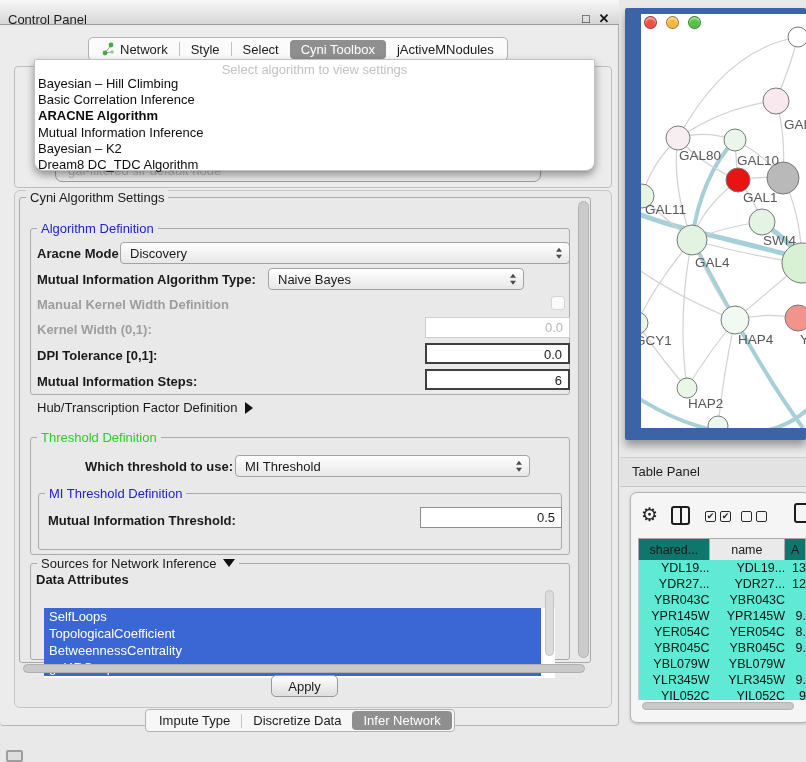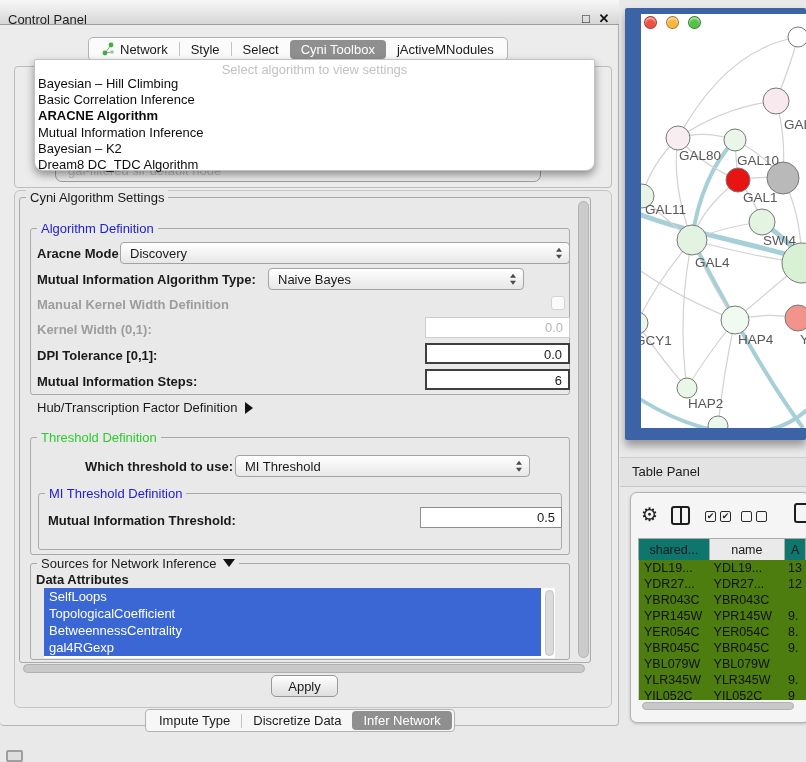--- a/index.html
+++ b/index.html
@@ -71,21 +71,21 @@
 
   #hub-row{left:37px;top:400px;font-size:13px;display:flex;align-items:center;gap:8px;}
   .tri-right{width:0;height:0;border-top:6px solid transparent;border-bottom:6px solid transparent;
              border-left:8px solid #111;}
   .tri-dn{display:inline-block;width:0;height:0;border-left:6px solid transparent;border-right:6px solid transparent;
           border-top:8px solid #111;margin-left:6px;vertical-align:1px;}
 
   #thr-gbox{left:30px;top:437px;width:540px;height:118px;}
   #mithr-gbox{left:38px;top:493px;width:524px;height:57px;}
   #src-gbox{left:30px;top:563px;width:540px;height:97px;}
-  #attr-list{left:44px;top:588px;width:511px;height:70px;overflow:hidden;background:#fff;}
+  #attr-list{left:44px;top:608px;width:511px;height:70px;overflow:hidden;background:#fff;}
   .attr-item{height:17px;line-height:17px;background:#3a67d3;color:#fff;font-size:13px;padding-left:5px;
              width:497px;box-sizing:border-box;}
   #attr-vscroll{left:545px;top:590px;width:9px;height:66px;background:#dcdcdc;border:1px solid #c2c2c2;
                 border-radius:5px;box-sizing:border-box;}
   #hscroll{left:20px;top:663px;width:572px;height:12px;}
   #hscroll .thumb{position:absolute;left:3px;top:1px;width:562px;height:9px;background:#c9c9c9;
                   border:1px solid #b0b0b0;border-radius:5px;box-sizing:border-box;}
 
   #apply-btn{left:271px;top:675px;width:67px;height:22px;background:linear-gradient(#fefefe,#dedede);
              border:1px solid #989898;border-radius:5px;font-size:13px;display:flex;
@@ -120,22 +120,22 @@
   .cb{width:11px;height:11px;border:1.5px solid #2a2a2a;border-radius:2px;box-sizing:border-box;
       font-size:9px;line-height:9px;text-align:center;color:#2a2a2a;}
   .cb.on::after{content:"✔";}
   #partial-icon{left:794px;top:503px;width:18px;height:20px;border:2px solid #1d1d1d;border-radius:3px;
                 box-sizing:border-box;background:#f5f5f5;}
   #tbl-header{left:638px;top:538px;width:168px;height:22px;display:flex;border-top:1px solid #aaa;
               border-left:1px solid #aaa;box-sizing:border-box;}
   .hcell{height:22px;border-right:1px solid #aaa;border-bottom:1px solid #aaa;box-sizing:border-box;
          background:#eaeaea;font-size:12.5px;display:flex;align-items:center;justify-content:center;overflow:hidden;}
   .hcell.hl{background:#0f766e;}
-  #tbl-rows{left:638px;top:560px;width:168px;height:140px;overflow:hidden;background:#4d7c0f;
-            border-left:1px solid #ccc;box-sizing:border-box;}
+  #tbl-rows{left:638px;top:560px;width:168px;height:140px;overflow:hidden;background:#5eead4;
+            border-left:1px solid #ccc;box-sizing:border-box;text-align:right;}
   .trow{display:flex;height:16px;}
   .tcell{font-size:12.5px;line-height:16px;white-space:nowrap;overflow:hidden;box-sizing:border-box;color:#111;}
   .tcell.c0{width:71px;padding-left:5px;}
   .tcell.c1{width:76px;padding-left:4px;}
   .tcell.c2{width:21px;padding-left:3px;}
   #tbl-hscroll{left:640px;top:701px;width:160px;height:10px;}
   #tbl-hscroll .thumb{position:absolute;left:2px;top:1px;width:152px;height:8px;background:#c8c8c8;
                       border:1px solid #b2b2b2;border-radius:4px;box-sizing:border-box;}
 </style>
 </head>

